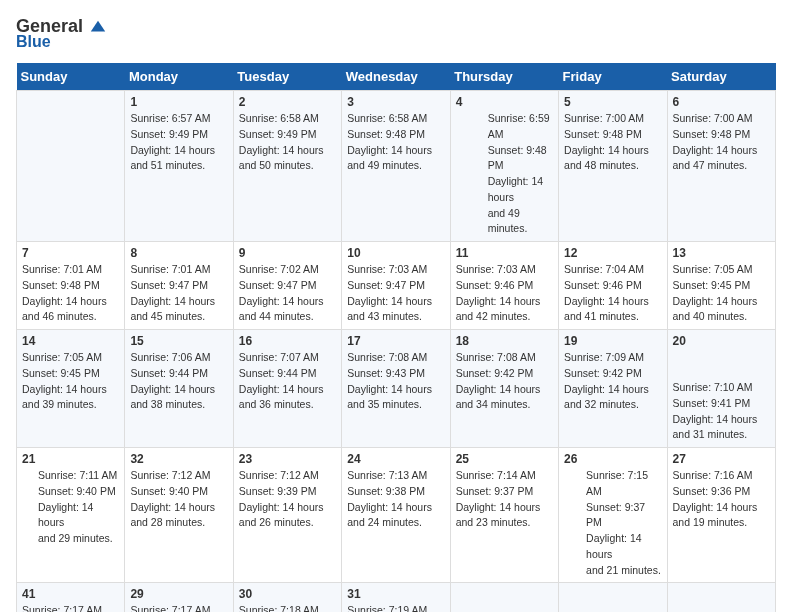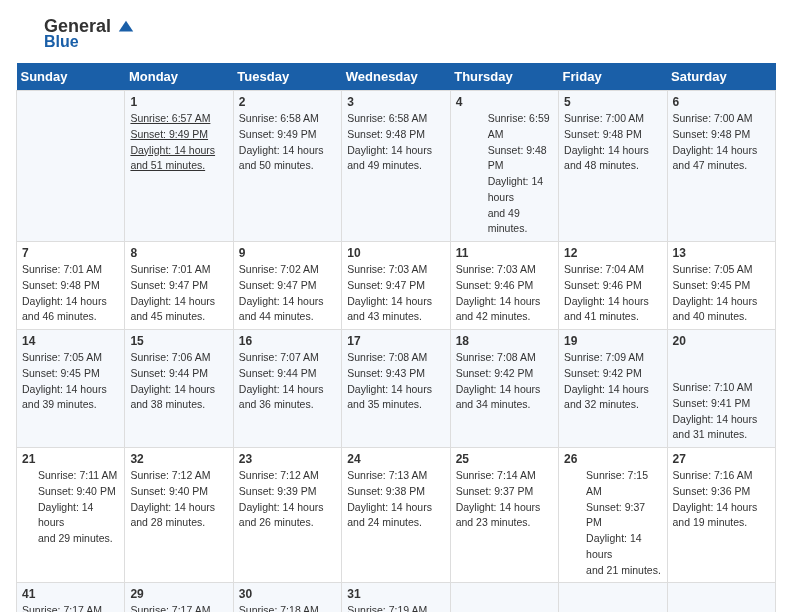--- a/index.html
+++ b/index.html
@@ -12,21 +12,20 @@
     }
     .header {
       display: flex;
       justify-content: space-between;
       align-items: flex-start;
       margin-bottom: 12px;
     }
     .logo {
       display: flex;
       align-items: flex-end;
-      margin-left: 28px;
     }
     .title-block {
       text-align: right;
     }
     .month-year {
       font-size: 36px;
       font-weight: bold;
       color: #333;
     }
     .location {
@@ -95,21 +94,21 @@
         <th>Thursday</th>
         <th>Friday</th>
         <th>Saturday</th>
       </tr>
   </thead>
   <tbody id="calendar-body">
   <tr>
         <td></td>
         <td>
           <span class="day-number">1</span>
-          <div class="day-info" style="white-space: pre-line; text-decoration: underline;">Sunrise: 6:57 AM
+          <div class="day-info" style="white-space: pre-line;">Sunrise: 6:57 AM
 Sunset: 9:49 PM
 Daylight: 14 hours
 and 51 minutes.</div>
         </td>
         <td>
           <span class="day-number">2</span>
           <div class="day-info" style="white-space: pre-line;">Sunrise: 6:58 AM
 Sunset: 9:49 PM
 Daylight: 14 hours
 and 50 minutes.</div>

